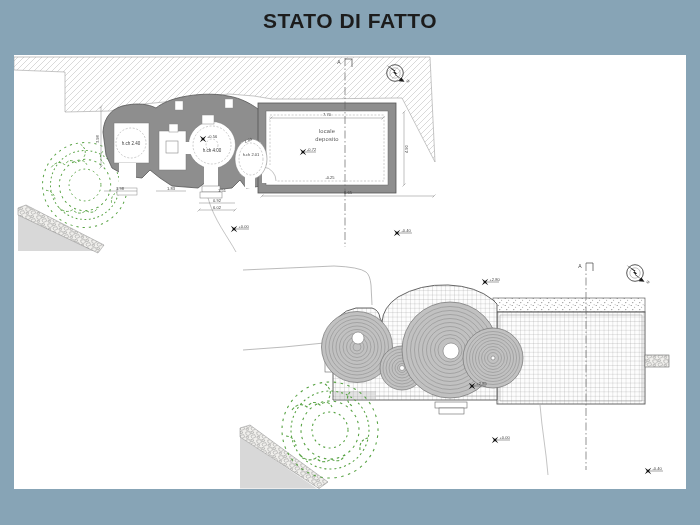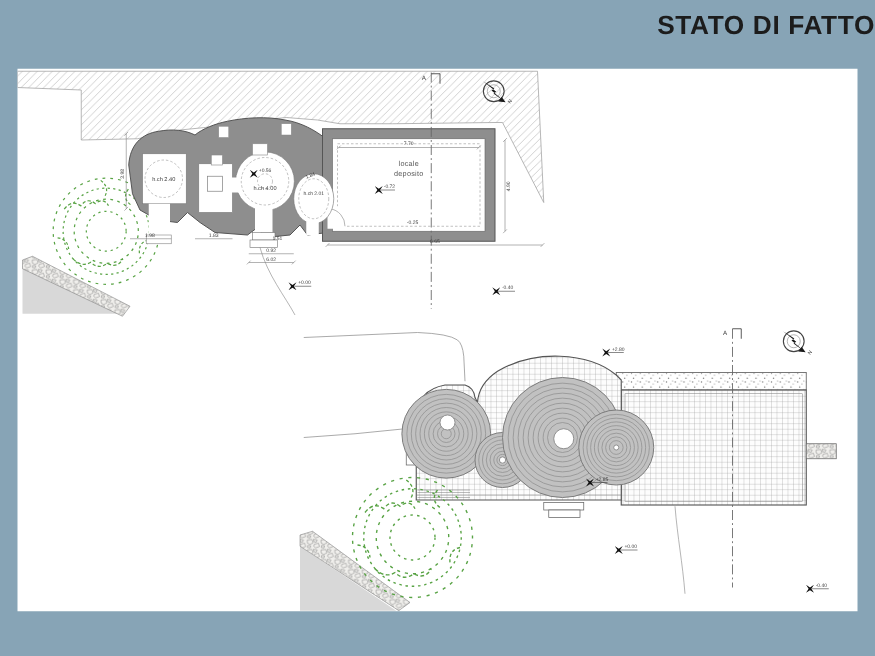--- a/index.html
+++ b/index.html
@@ -5,21 +5,21 @@
   :root{
     --background:#87a4b6; --panel:#ffffff; --wall:#8e8e8e; --tree:#58a344; --ink:#1c1c1c;
   }
   html,body{margin:0;padding:0;}
   body{
     width:700px;height:525px;overflow:hidden;position:relative;
     background:var(--background);
     font-family:"Liberation Sans", sans-serif;
   }
   .slide-title{
-    position:absolute;left:0;top:9px;width:700px;text-align:right;
+    position:absolute;left:0;top:9px;width:700px;text-align:center;
     font-size:21px;font-weight:bold;letter-spacing:.5px;color:var(--ink);
   }
   .panel{
     position:absolute;left:14px;top:55px;width:672px;height:434px;
     background:var(--panel);
   }
   .plan{position:absolute;left:0;display:block;}
   #plan-top{top:0;}
   #plan-bottom{top:200px;}
   text{fill:#3d3d3d;}

